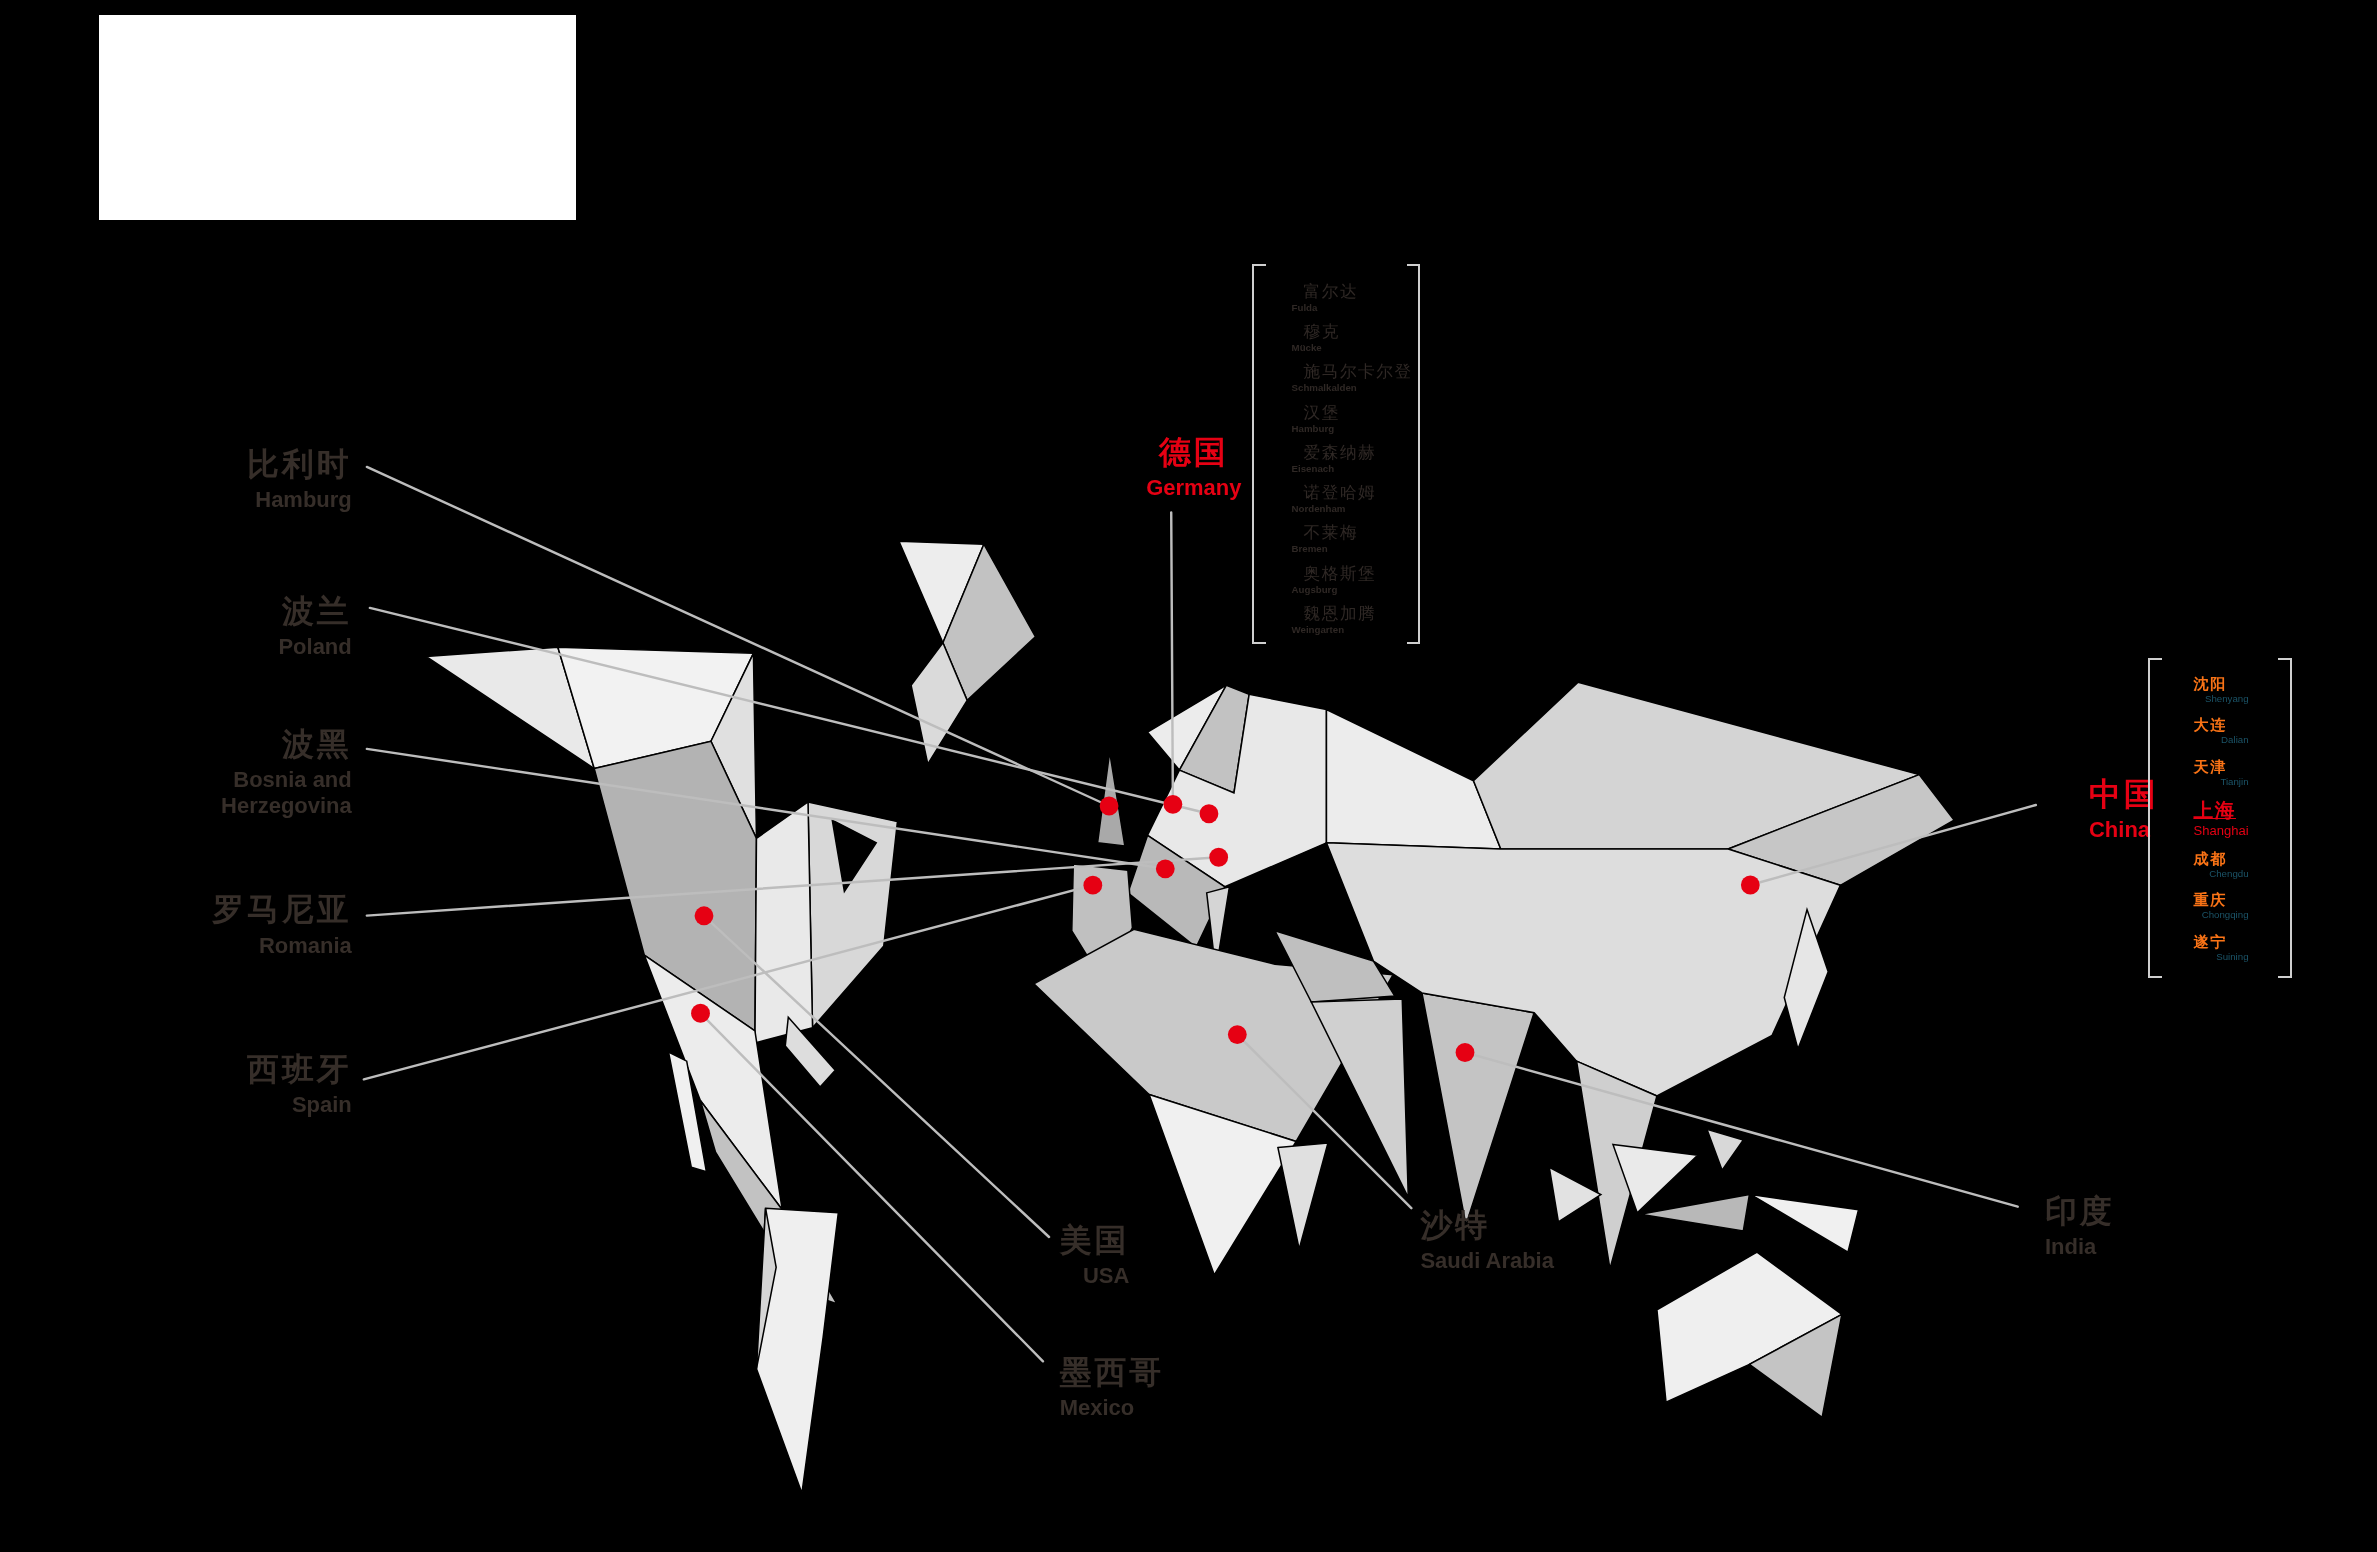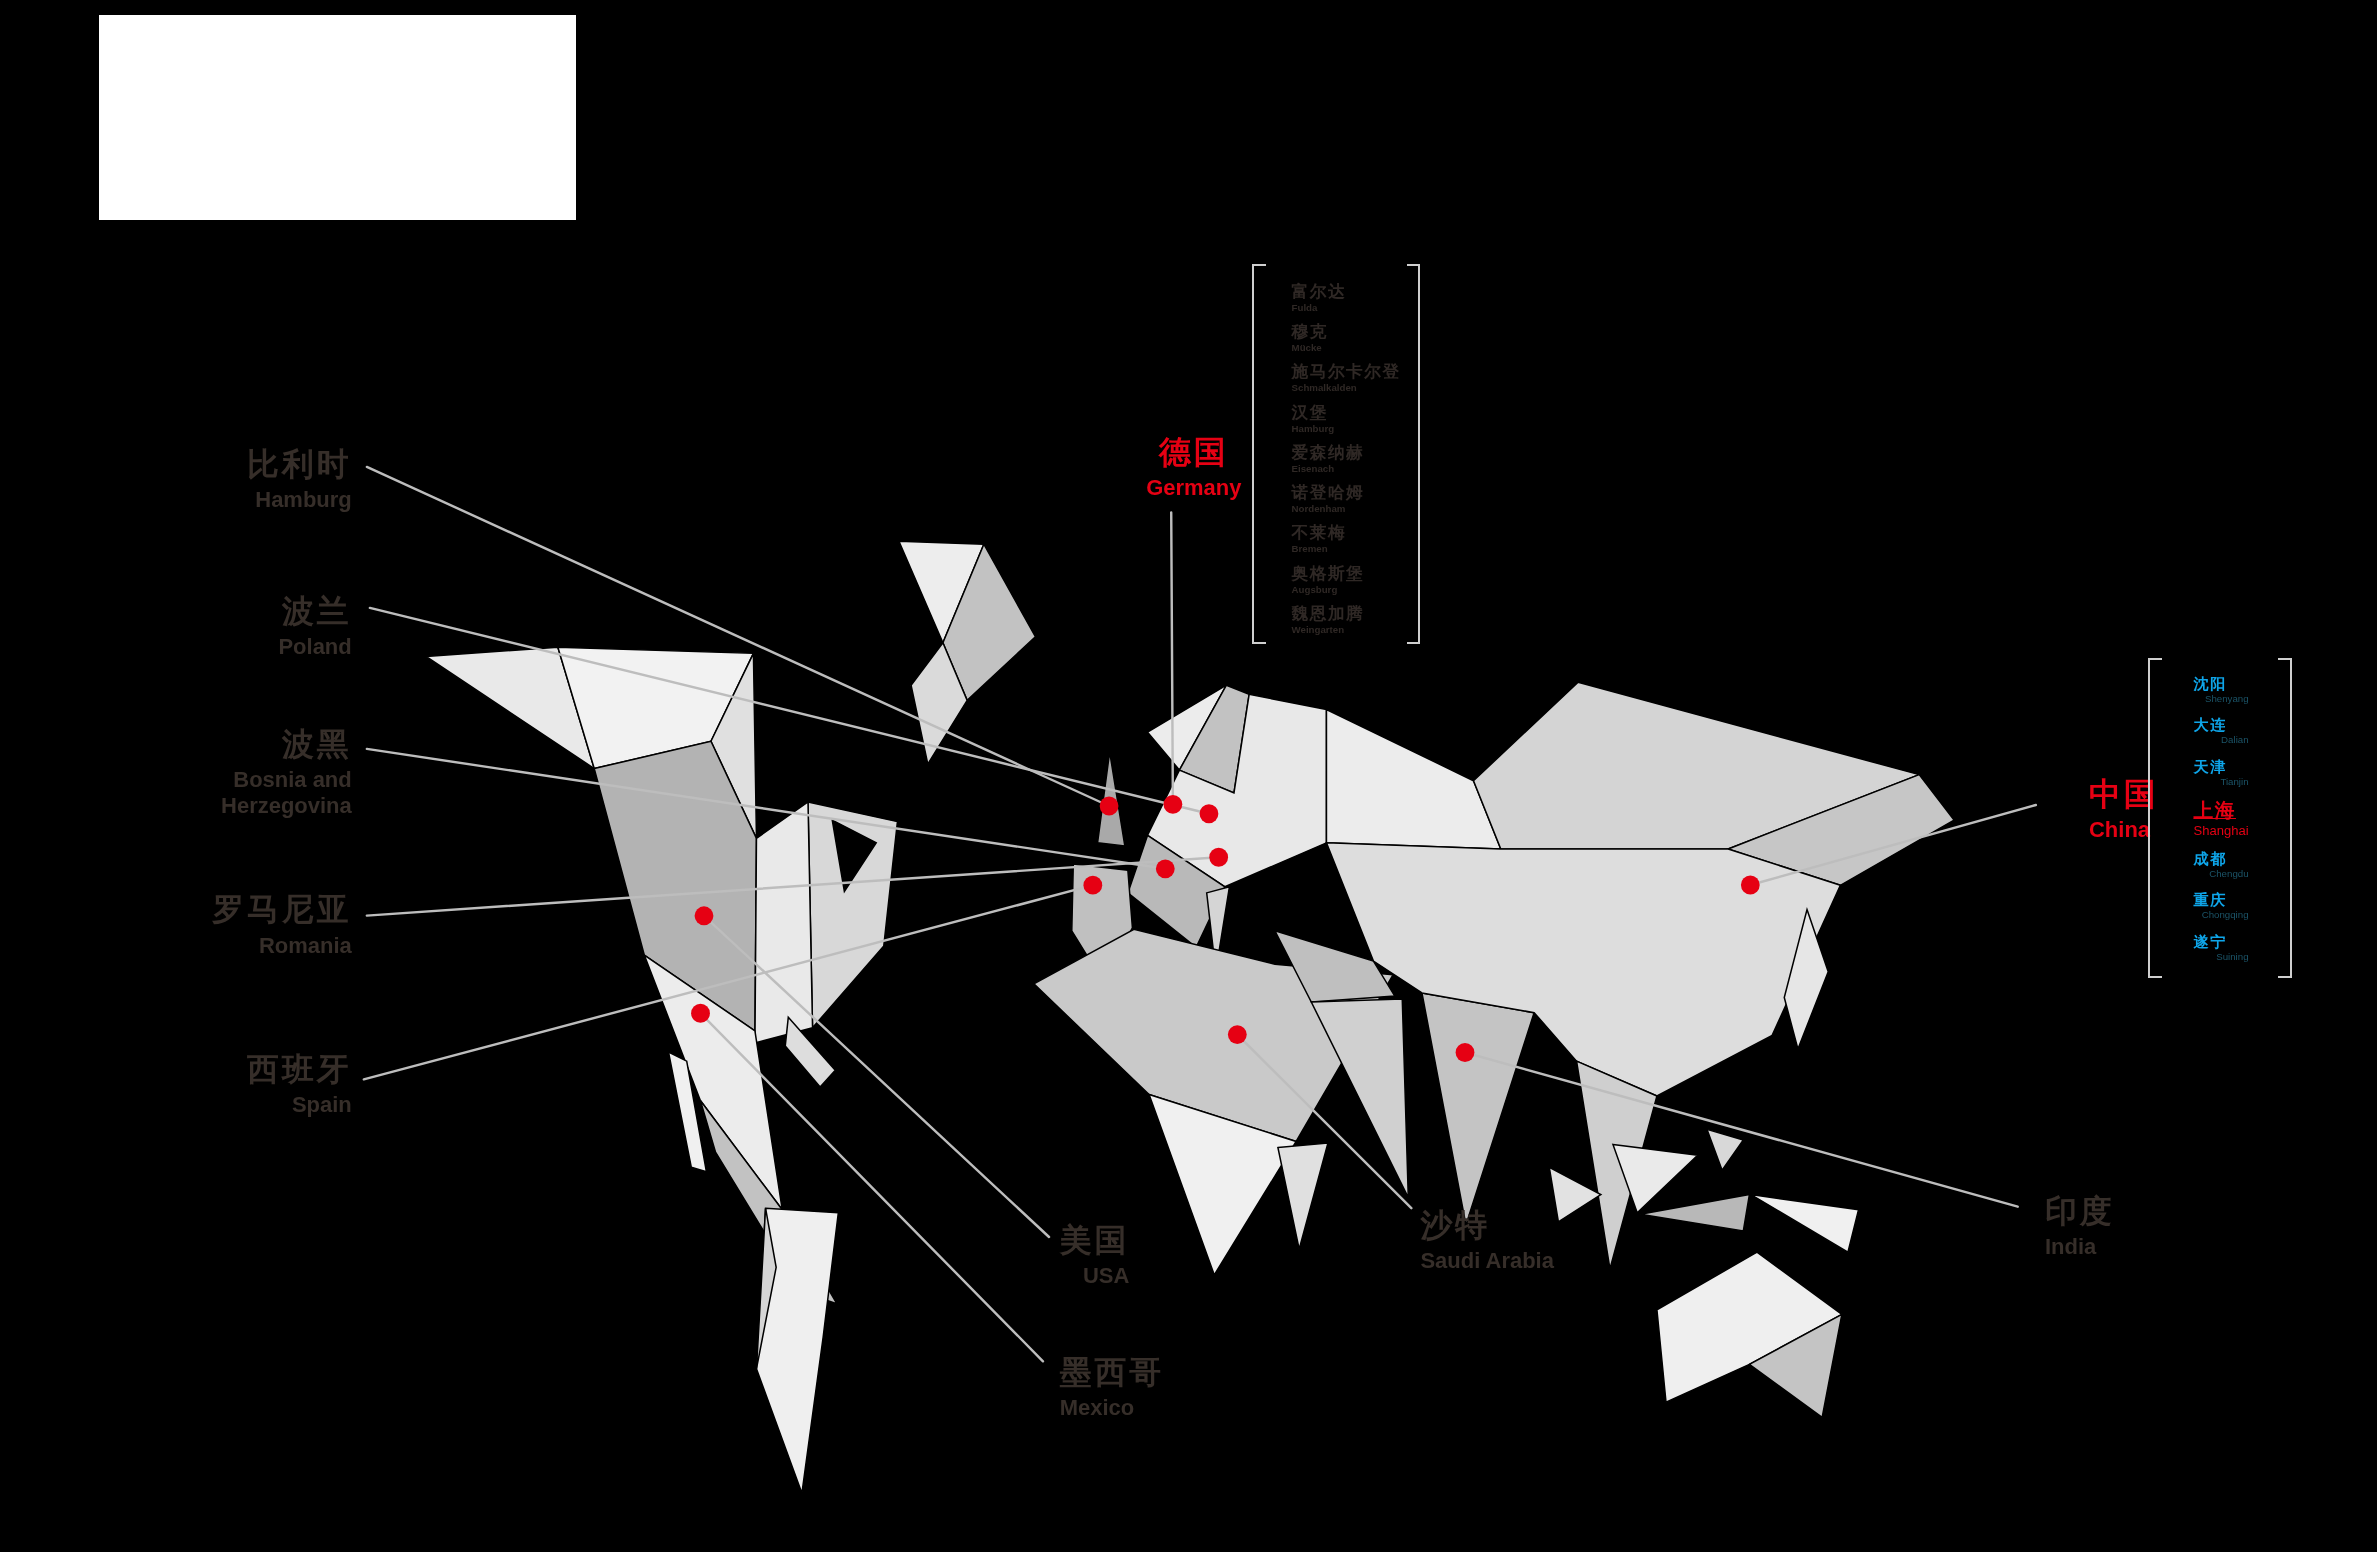--- a/index.html
+++ b/index.html
@@ -37,30 +37,30 @@
   .list-box { position:absolute; }
   .bracket { position:absolute; top:0; bottom:0; width:calc(9*var(--u));
              border:calc(1.6*var(--u)) solid #cfcfcf; }
   .bracket.bl { left:0; border-right:none; }
   .bracket.br { right:0; border-left:none; }
 
   .gc-box { left:calc(826*var(--u)); top:calc(174*var(--u));
             width:calc(111*var(--u)); height:calc(251*var(--u)); }
   .gc-items { position:absolute; left:calc(26*var(--u)); top:calc(12*var(--u)); }
   .gc-entry { margin-bottom:calc(6*var(--u)); }
-  .gc-entry .zh { font-size:calc(11*var(--u)); font-weight:700; line-height:1.2;
-                  letter-spacing:calc(1*var(--u)); color:#2f2825; white-space:nowrap; }
+  .gc-entry .zh { font-size:calc(11*var(--u)); font-weight:400; line-height:1.2;
+                  letter-spacing:calc(1*var(--u)); color:#2f2825; white-space:nowrap;margin-left:12px; }
   .gc-entry .en { font-size:calc(6.4*var(--u)); font-weight:700; line-height:1.15; color:#2f2825; }
 
   .cc-box { left:calc(1417*var(--u)); top:calc(434*var(--u));
             width:calc(95*var(--u)); height:calc(211*var(--u)); }
   .cc-items { position:absolute; left:calc(30*var(--u)); top:calc(11*var(--u)); }
   .cc-entry { margin-bottom:calc(8*var(--u)); }
   .cc-entry .zh { font-size:calc(10*var(--u)); font-weight:700; line-height:1.2;
-                  letter-spacing:calc(1*var(--u)); color:#0ea5e9; white-space:nowrap; }
+                  letter-spacing:calc(1*var(--u)); color:#f97316; white-space:nowrap; }
   .cc-entry .en { font-size:calc(6.4*var(--u)); font-weight:400; line-height:1.15; color:#1b5468;text-align:right; }
   .cc-entry.hl .zh { font-size:calc(13*var(--u)); color:#e60013;text-decoration:underline; }
   .cc-entry.hl .en { font-size:calc(8.6*var(--u)); color:#e60013; }
 </style>
 </head>
 <body>
 
 <div class="stage">
 
   <div class="logo-box"></div>

